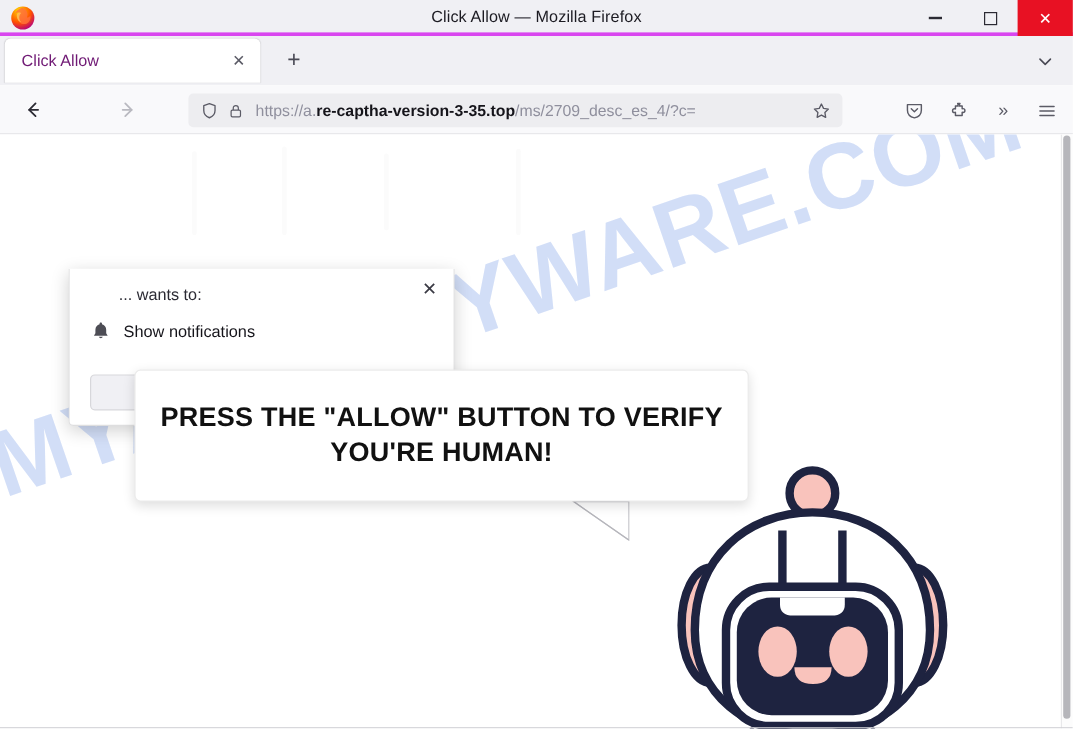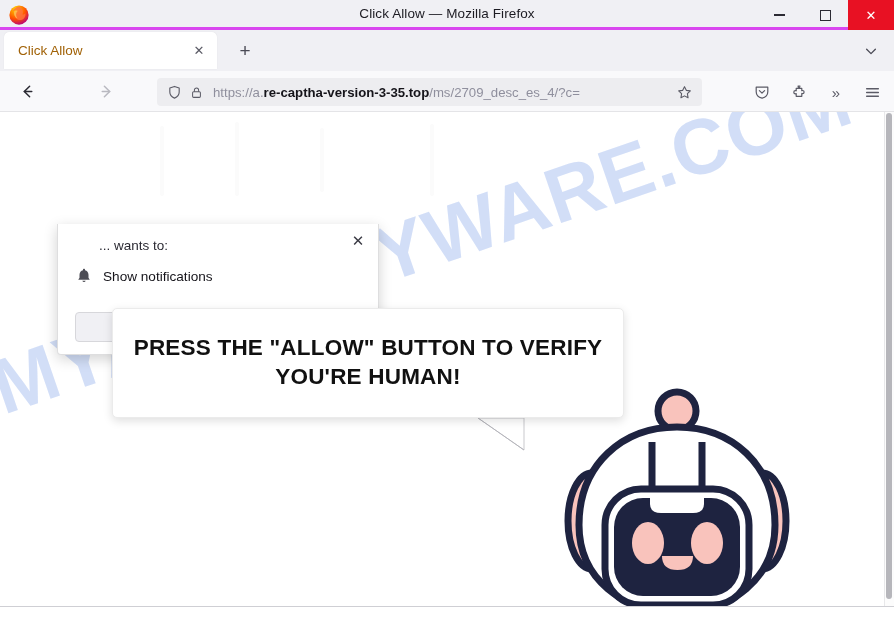--- a/index.html
+++ b/index.html
@@ -44,21 +44,21 @@
   }
   #tab {
     position: absolute; left: 4px; top: 2px;
     width: 213px; height: 37px;
     background: #ffffff;
     border-radius: 5px 5px 0 0;
     display: flex; align-items: center;
     box-shadow: 0 0 1px rgba(0,0,0,.12);
   }
   #tab-label {
-    margin-left: 14px; font-size: 13.5px; color: #a16207;
+    margin-left: 14px; font-size: 13.5px; color: #701a75;
     flex: 1; white-space: nowrap; overflow: hidden;
   }
   #tab-close {
     width: 24px; height: 24px; margin-right: 6px;
     display: flex; align-items: center; justify-content: center;
     font-size: 13px; color: #5b5b66;
   }
   #newtab {
     position: absolute; left: 232px; top: 9px;
     width: 26px; height: 24px;

